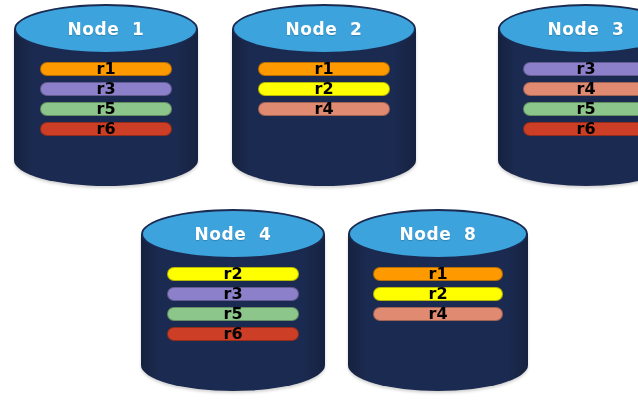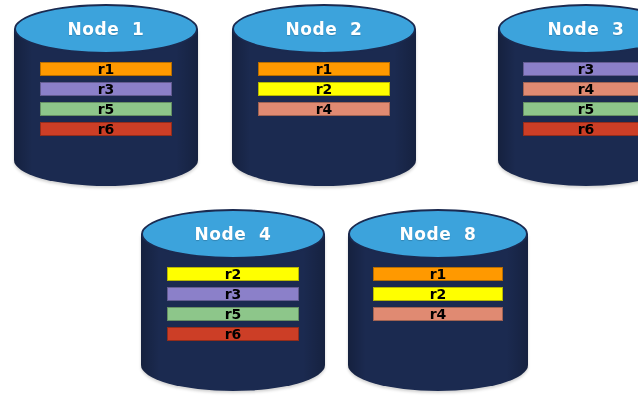--- a/index.html
+++ b/index.html
@@ -93,25 +93,25 @@
     width: 100%;
     display: flex;
     flex-direction: column;
     align-items: center;
     gap: 6px;
   }
 
   .record {
     width: 72%;
     height: 14px;
-    border-radius: 0;
+    border-radius: 7px;
     display: flex;
     align-items: center;
     justify-content: center;
-    font-size: 14px;
+    font-size: 16px;
     font-weight: bold;
     color: #000000;
     box-sizing: border-box;
     border: 1px solid rgba(0,0,0,0.28);
     line-height: 1;
   }
 </style>
 </head>
 <body>
 

